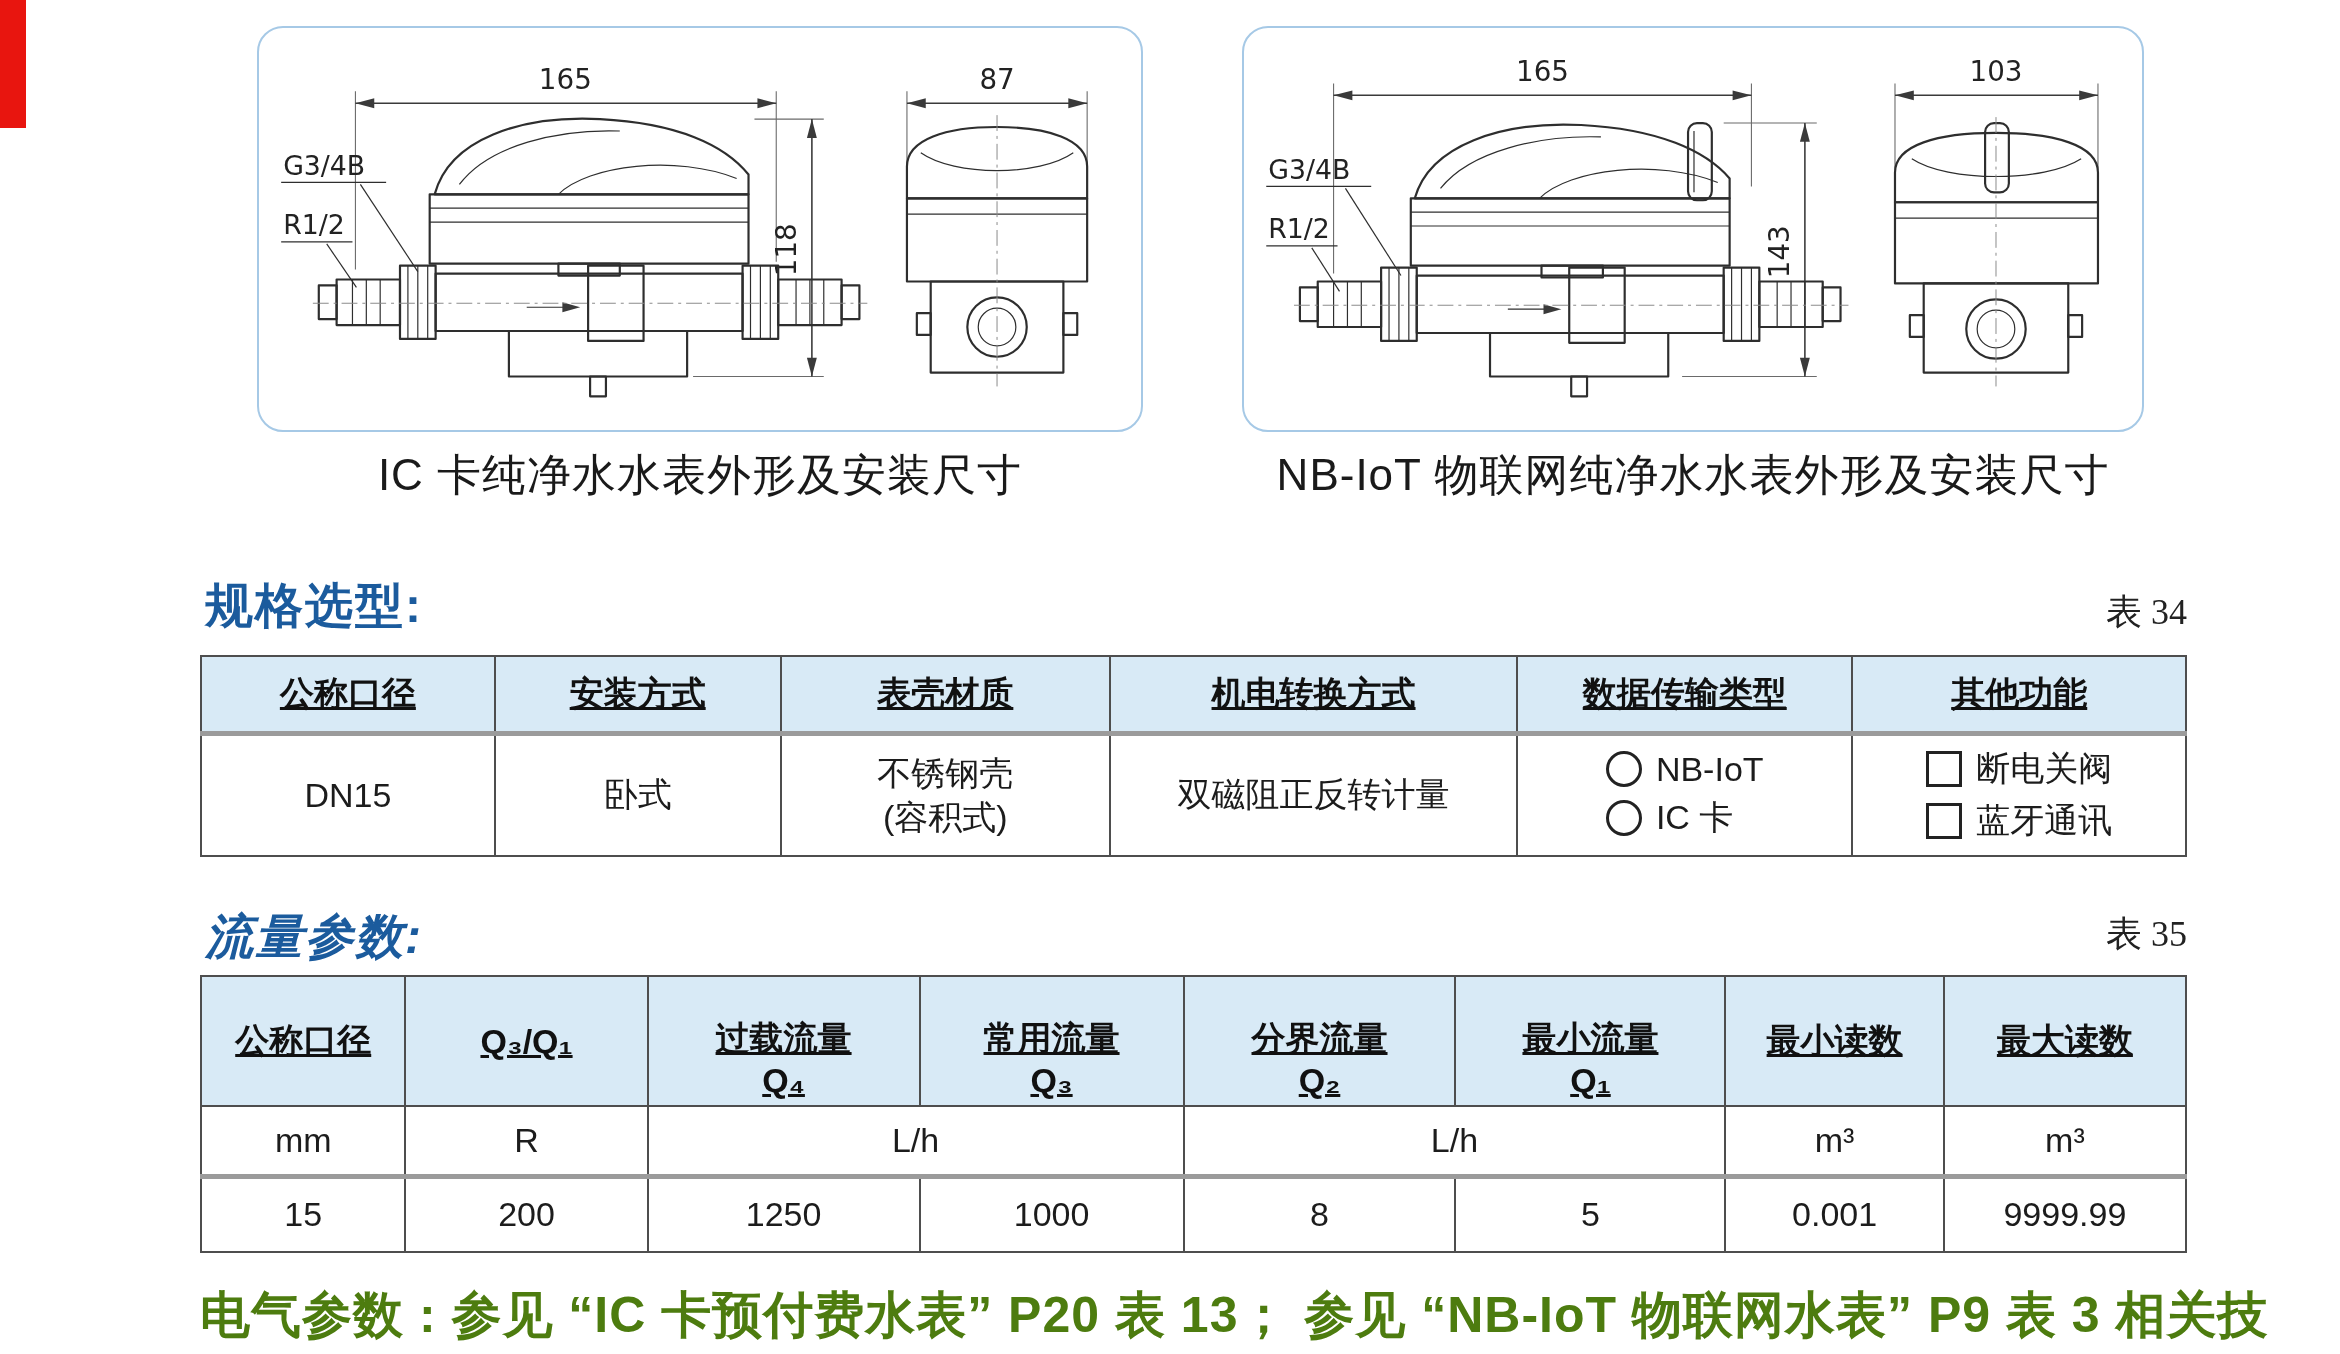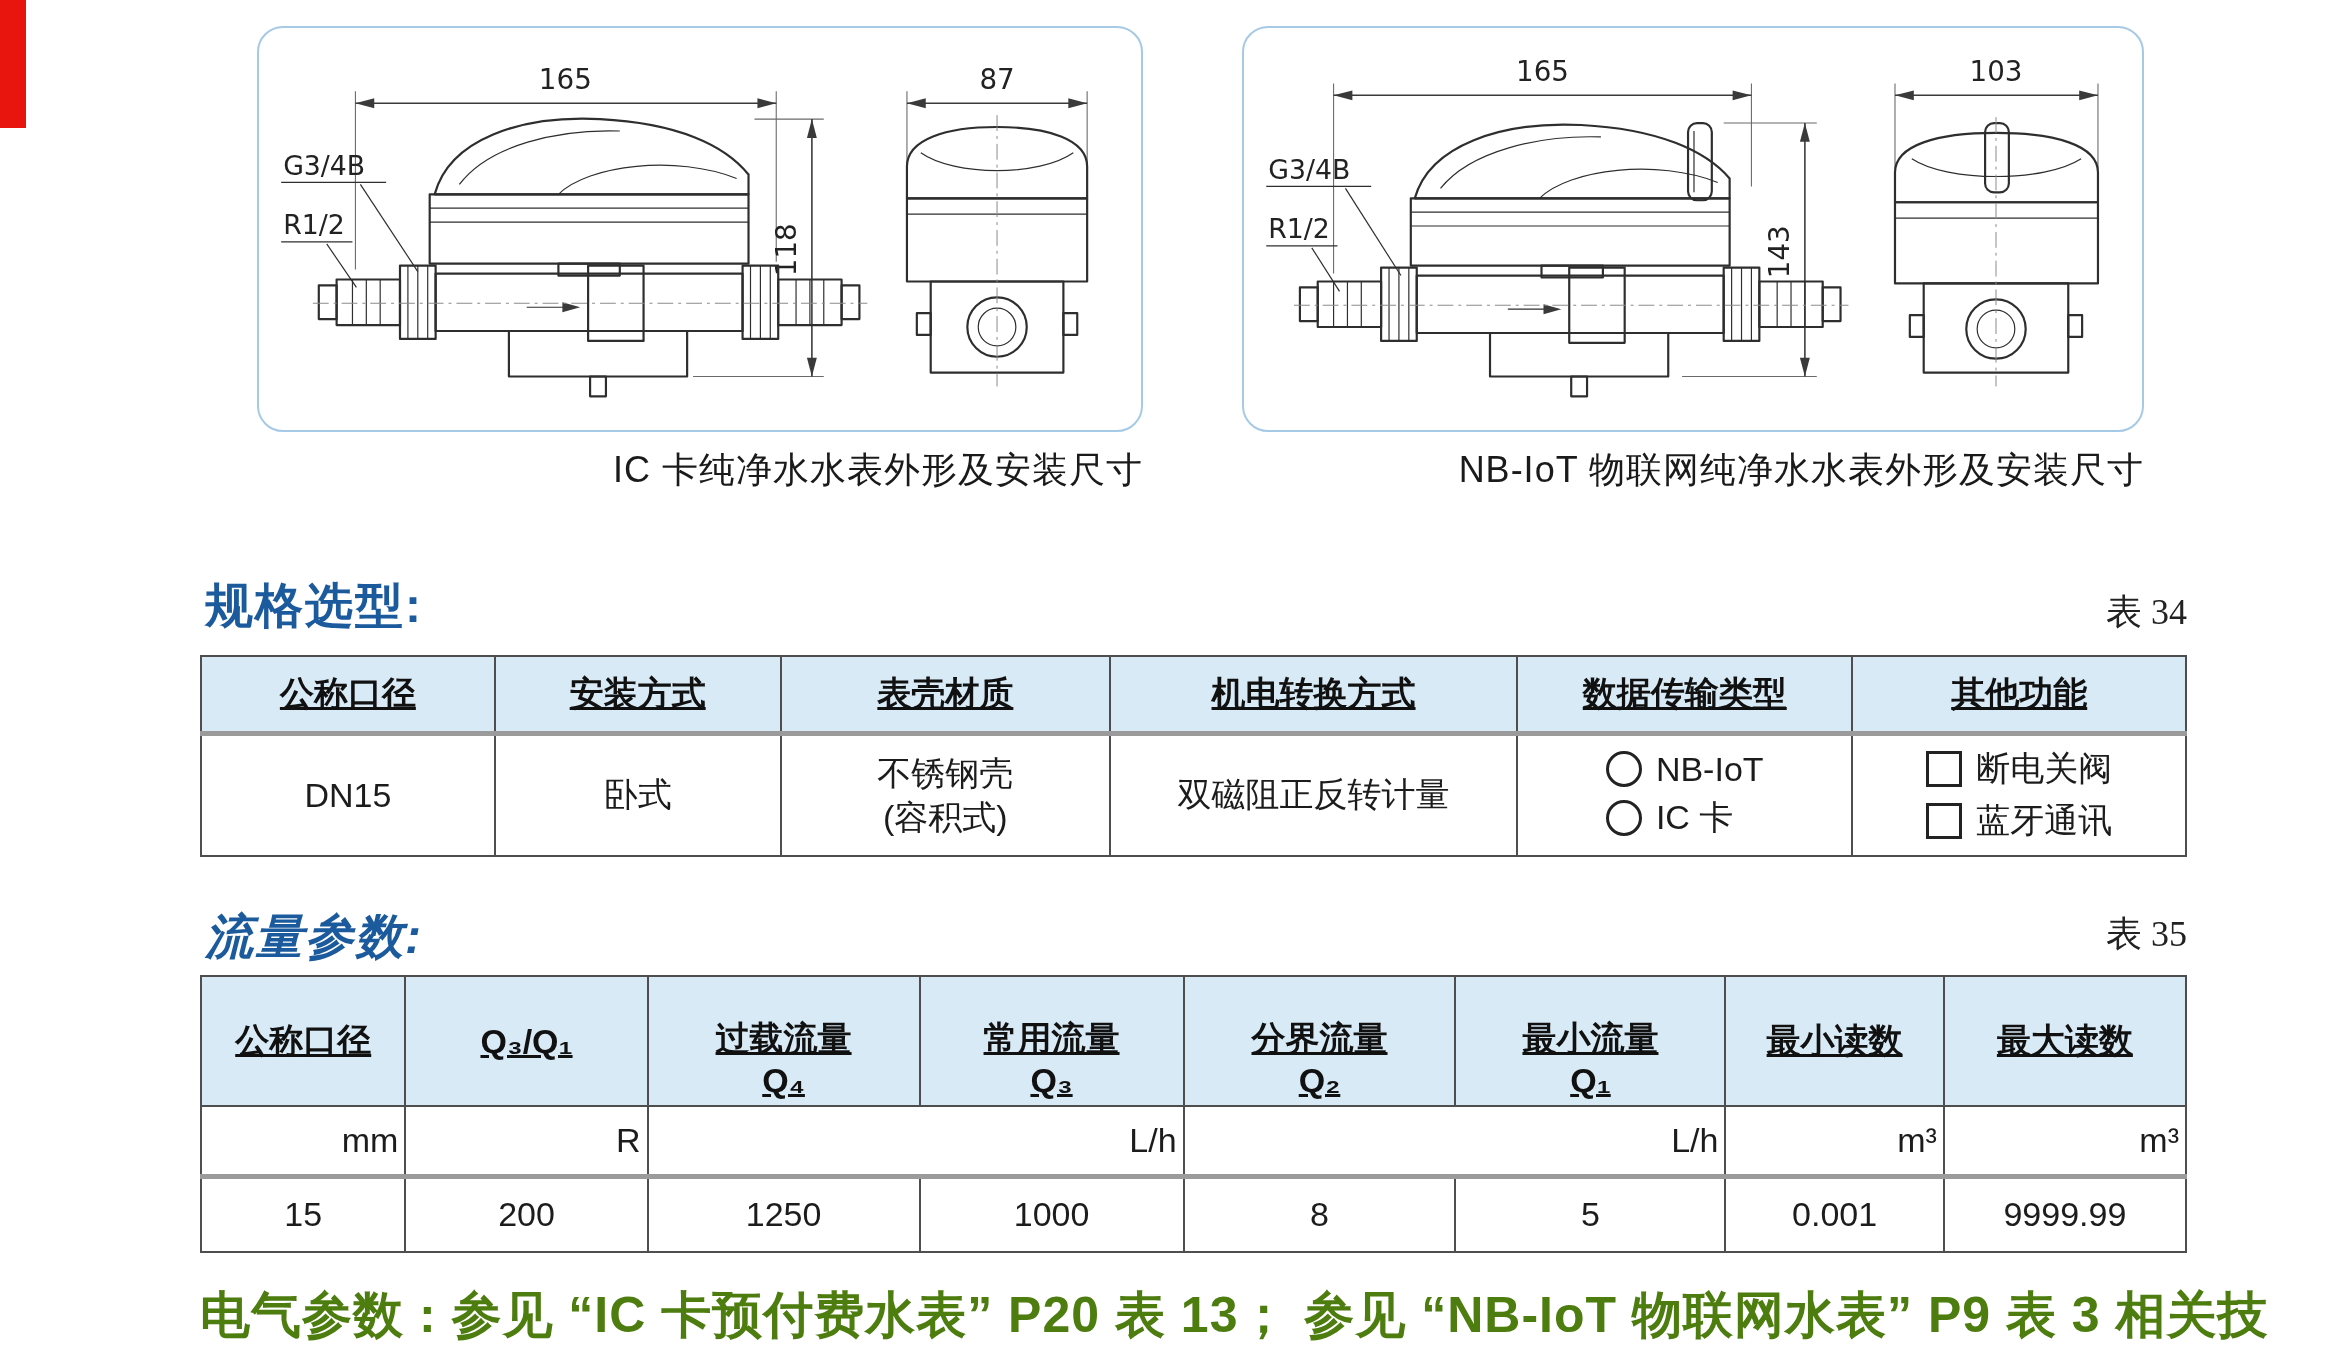--- a/index.html
+++ b/index.html
@@ -12,21 +12,21 @@
   
   .edge-tab{left:0;top:0;width:26px;height:128px;background:#e8150f;}
   
   .draw-box{
     border:2px solid #a6c9e6;border-radius:26px;background:#fff;
     box-sizing:border-box;margin:0;
   }
   .box-left{left:257px;top:26px;width:886px;height:406px;}
   .box-right{left:1242px;top:26px;width:902px;height:406px;}
   .caption{
-    top:446px;text-align:right;font-size:36px;color:#1a1a1a;letter-spacing:1px;
+    top:446px;text-align:center;font-size:44px;color:#1a1a1a;letter-spacing:1px;
   }
   .cap-left{left:257px;width:886px;}
   .cap-right{left:1242px;width:902px;}
   
   .sec-title{
     left:205px;font-size:48px;font-weight:700;color:#1b5b9d;letter-spacing:2px;
   }
   .title-spec{top:574px;}
   .title-flow{top:905px;font-style:italic;}
   .tbl-label{
@@ -40,21 +40,21 @@
   .spec-table{left:200px;top:655px;width:1987px;}
   .flow-table{left:200px;top:975px;width:1987px;}
   th,td{
     border:2px solid #4e4e4e;text-align:center;vertical-align:middle;
     font-size:34px;padding:0 6px;box-sizing:border-box;
   }
   thead th{background:#d8eaf6;font-weight:700;color:#111;text-decoration:underline;}
   .spec-table thead th{height:77px;border-bottom:5px solid #9b9b9b;}
   .spec-table tbody td{height:123px;}
   .flow-table thead th{height:130px;}
-  .flow-table .units-row td{height:70px;border-bottom:5px solid #9b9b9b;font-size:34px;text-align:right;}
+  .flow-table .units-row td{height:70px;border-bottom:5px solid #9b9b9b;font-size:34px;}
   .flow-table .values-row td{height:76px;}
   .h2l{line-height:1.25;margin-top:36px;}
   .two-line{line-height:1.3;}
   
   .opt-wrap{display:inline-block;text-align:left;}
   .opt{display:flex;align-items:center;margin:6px 0;font-size:34px;}
   .opt-marker{
     display:inline-block;width:30px;height:30px;border:3px solid #222;
     margin-right:14px;flex:0 0 auto;background:#fff;
   }

